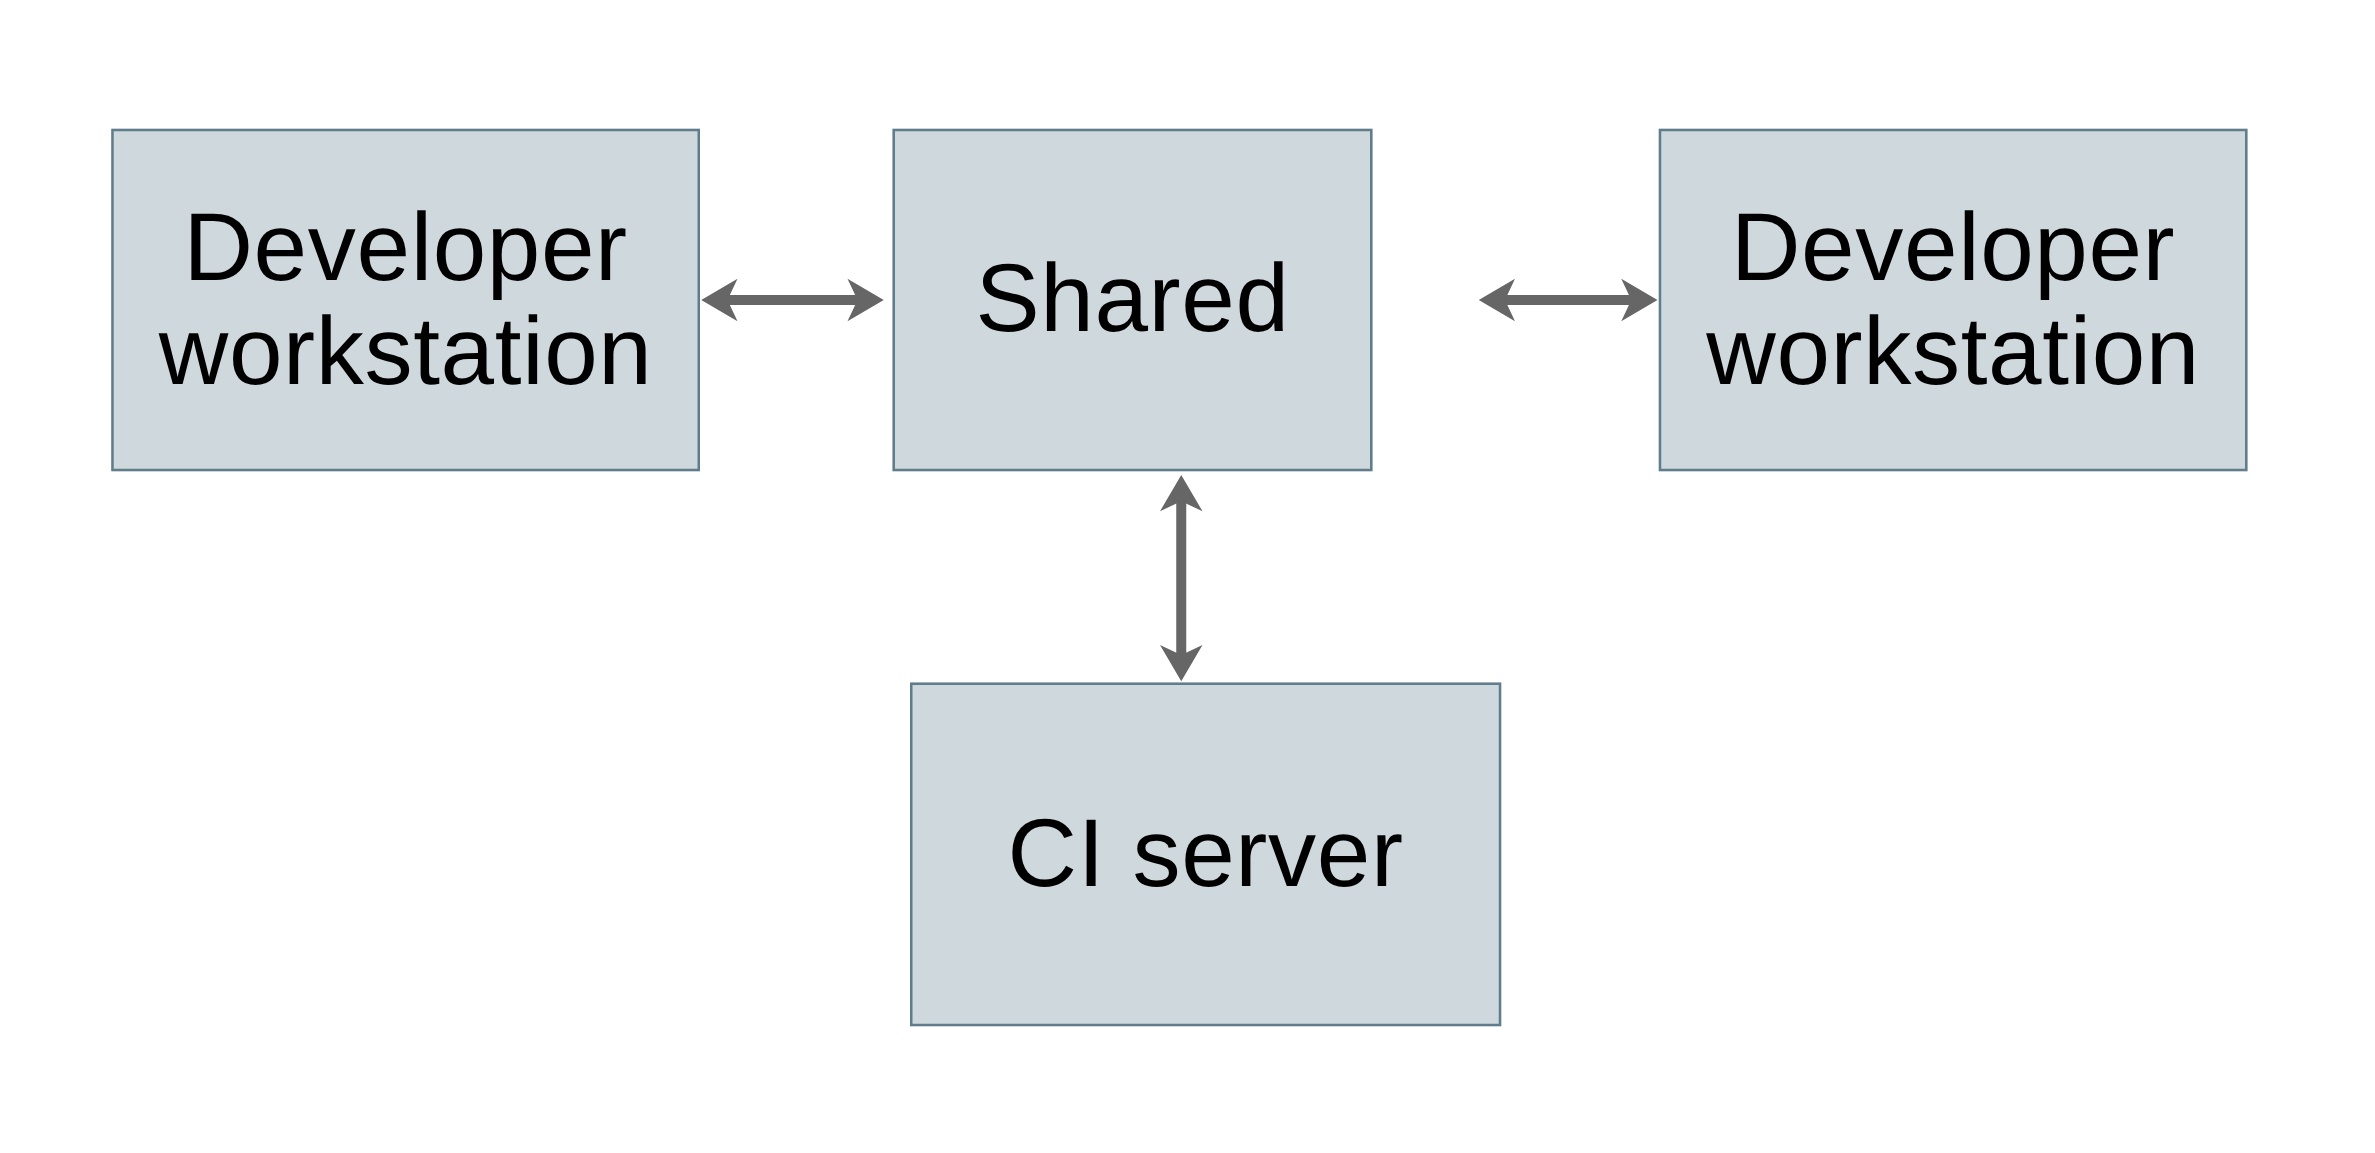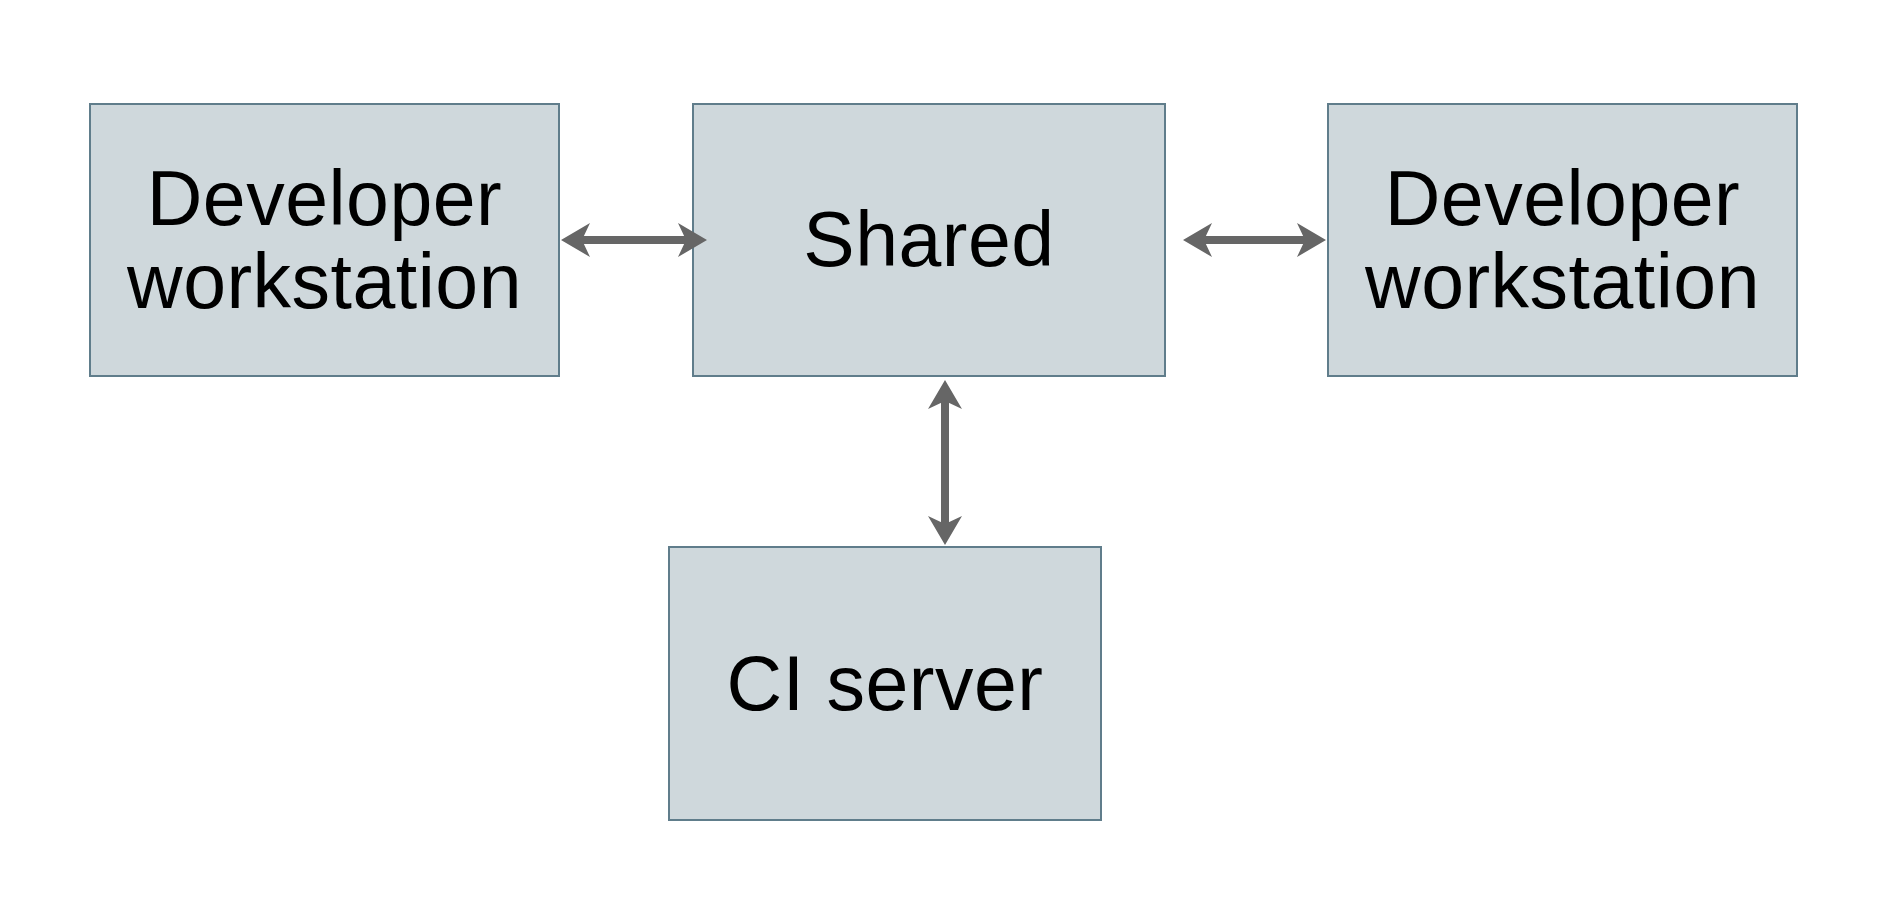--- a/index.html
+++ b/index.html
@@ -20,23 +20,23 @@
     justify-content:center;
     align-items:center;
     text-align:center;
     color:var(--text-color,#000000);
     font-size:77px;
     line-height:1.08;
     letter-spacing:0.5px;
   }
   .node .line{white-space:nowrap;}
   #node-dev-left  {left:89px;  top:103px; width:471px; height:274px;}
-  #node-cache     {left:692px; top:103px; width:474px; height:274px;}
+  #node-cache     {left:714px; top:103px; width:384px; height:274px;}
   #node-dev-right {left:1327px;top:103px; width:471px; height:274px;}
-  #node-ci        {left:668px; top:546px; width:434px; height:275px;}
+  #node-ci        {left:728px; top:546px; width:473px; height:275px;}
   .edge{position:absolute;}
   #edge-left     {left:560px; top:218px; width:148px; height:44px;}
   #edge-right    {left:1182px;top:218px; width:145px; height:44px;}
   #edge-vertical {left:923px; top:379px; width:44px;  height:167px;}
   .edge svg{display:block;width:100%;height:100%;}
   .edge .stroke{fill:var(--arrow-color,#666666);}
 </style>
 </head>
 <body>
 

